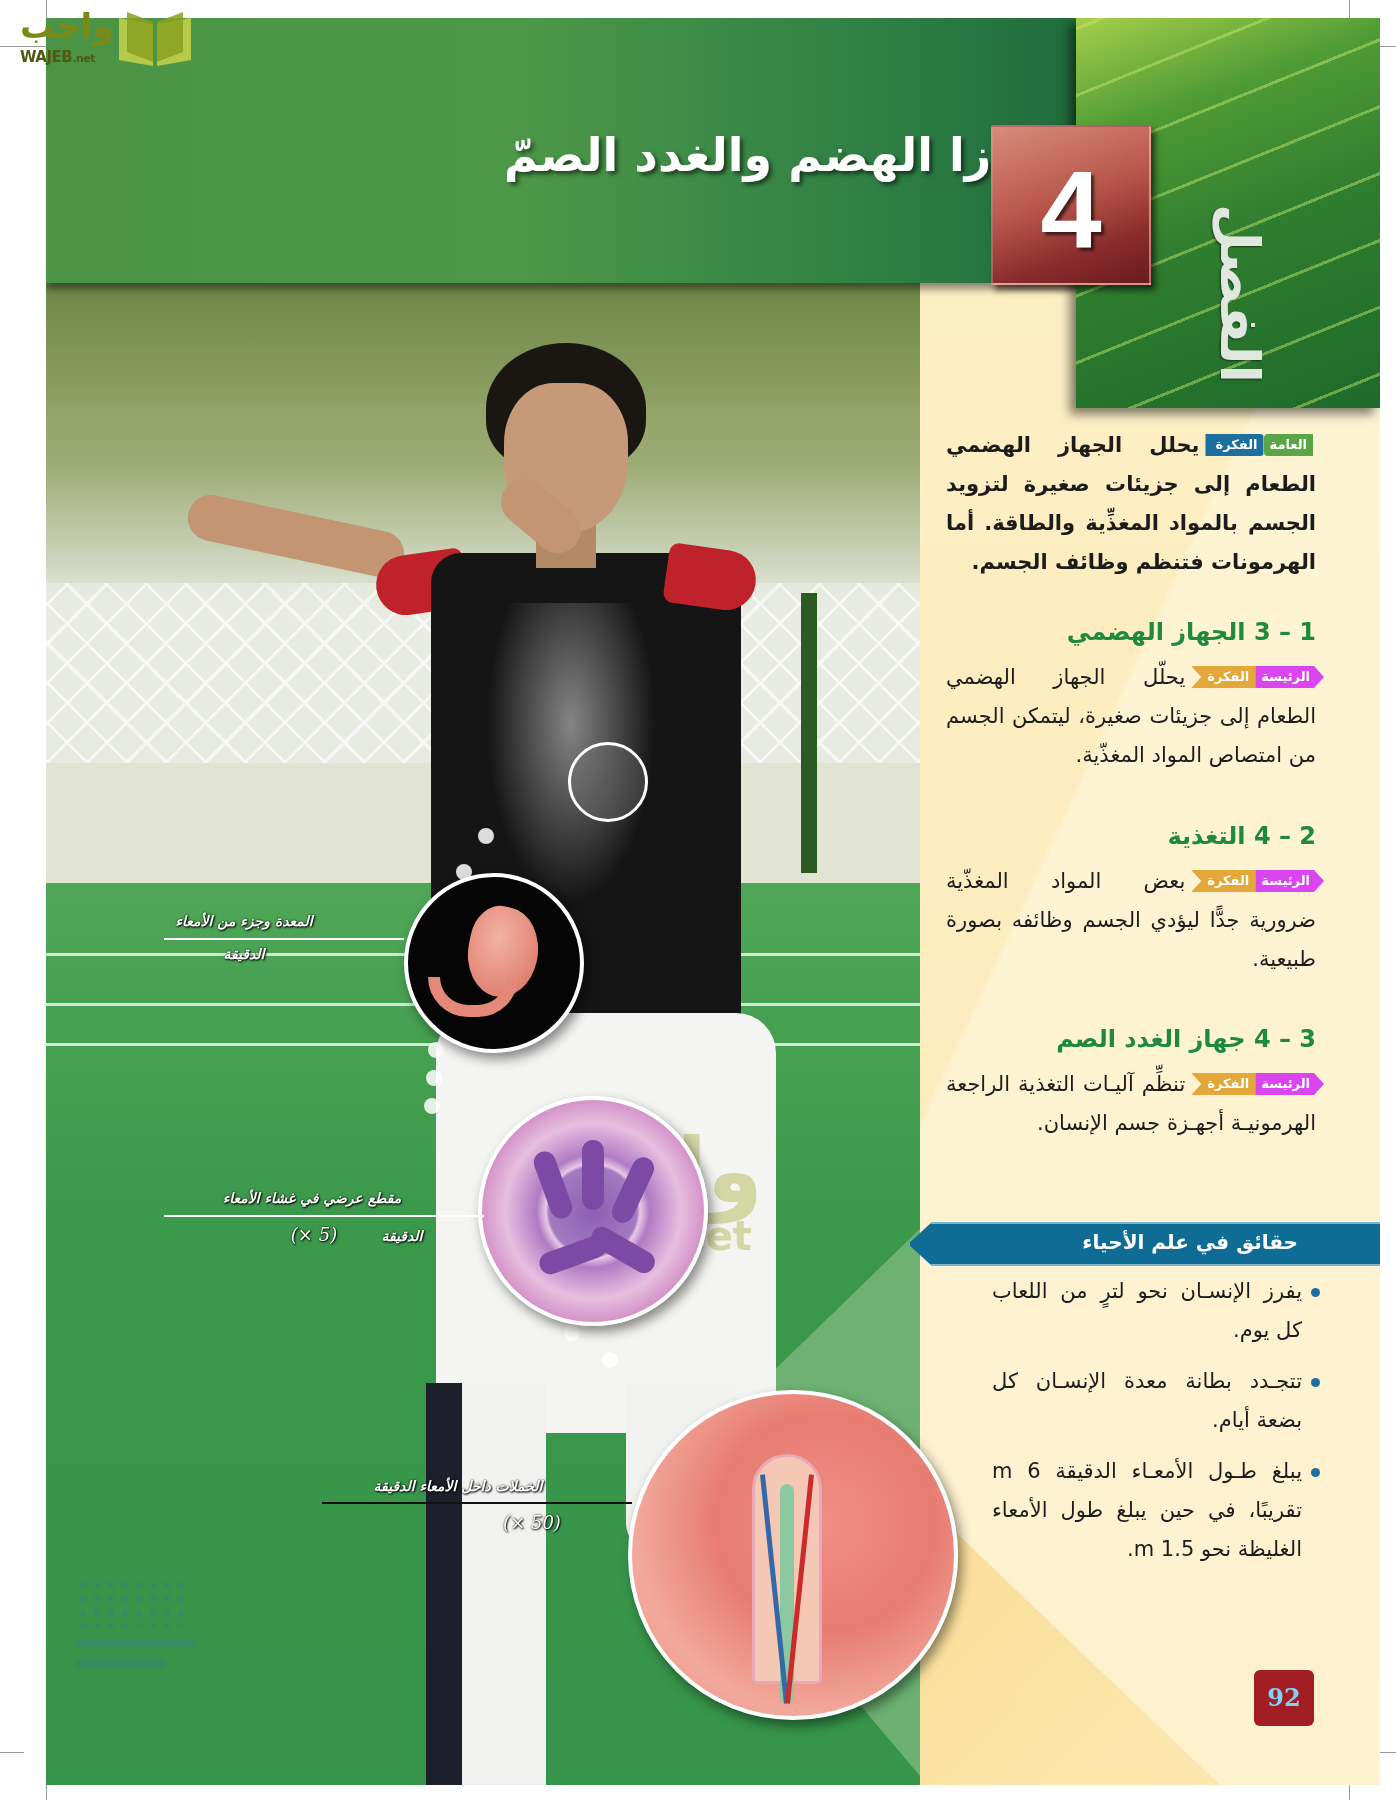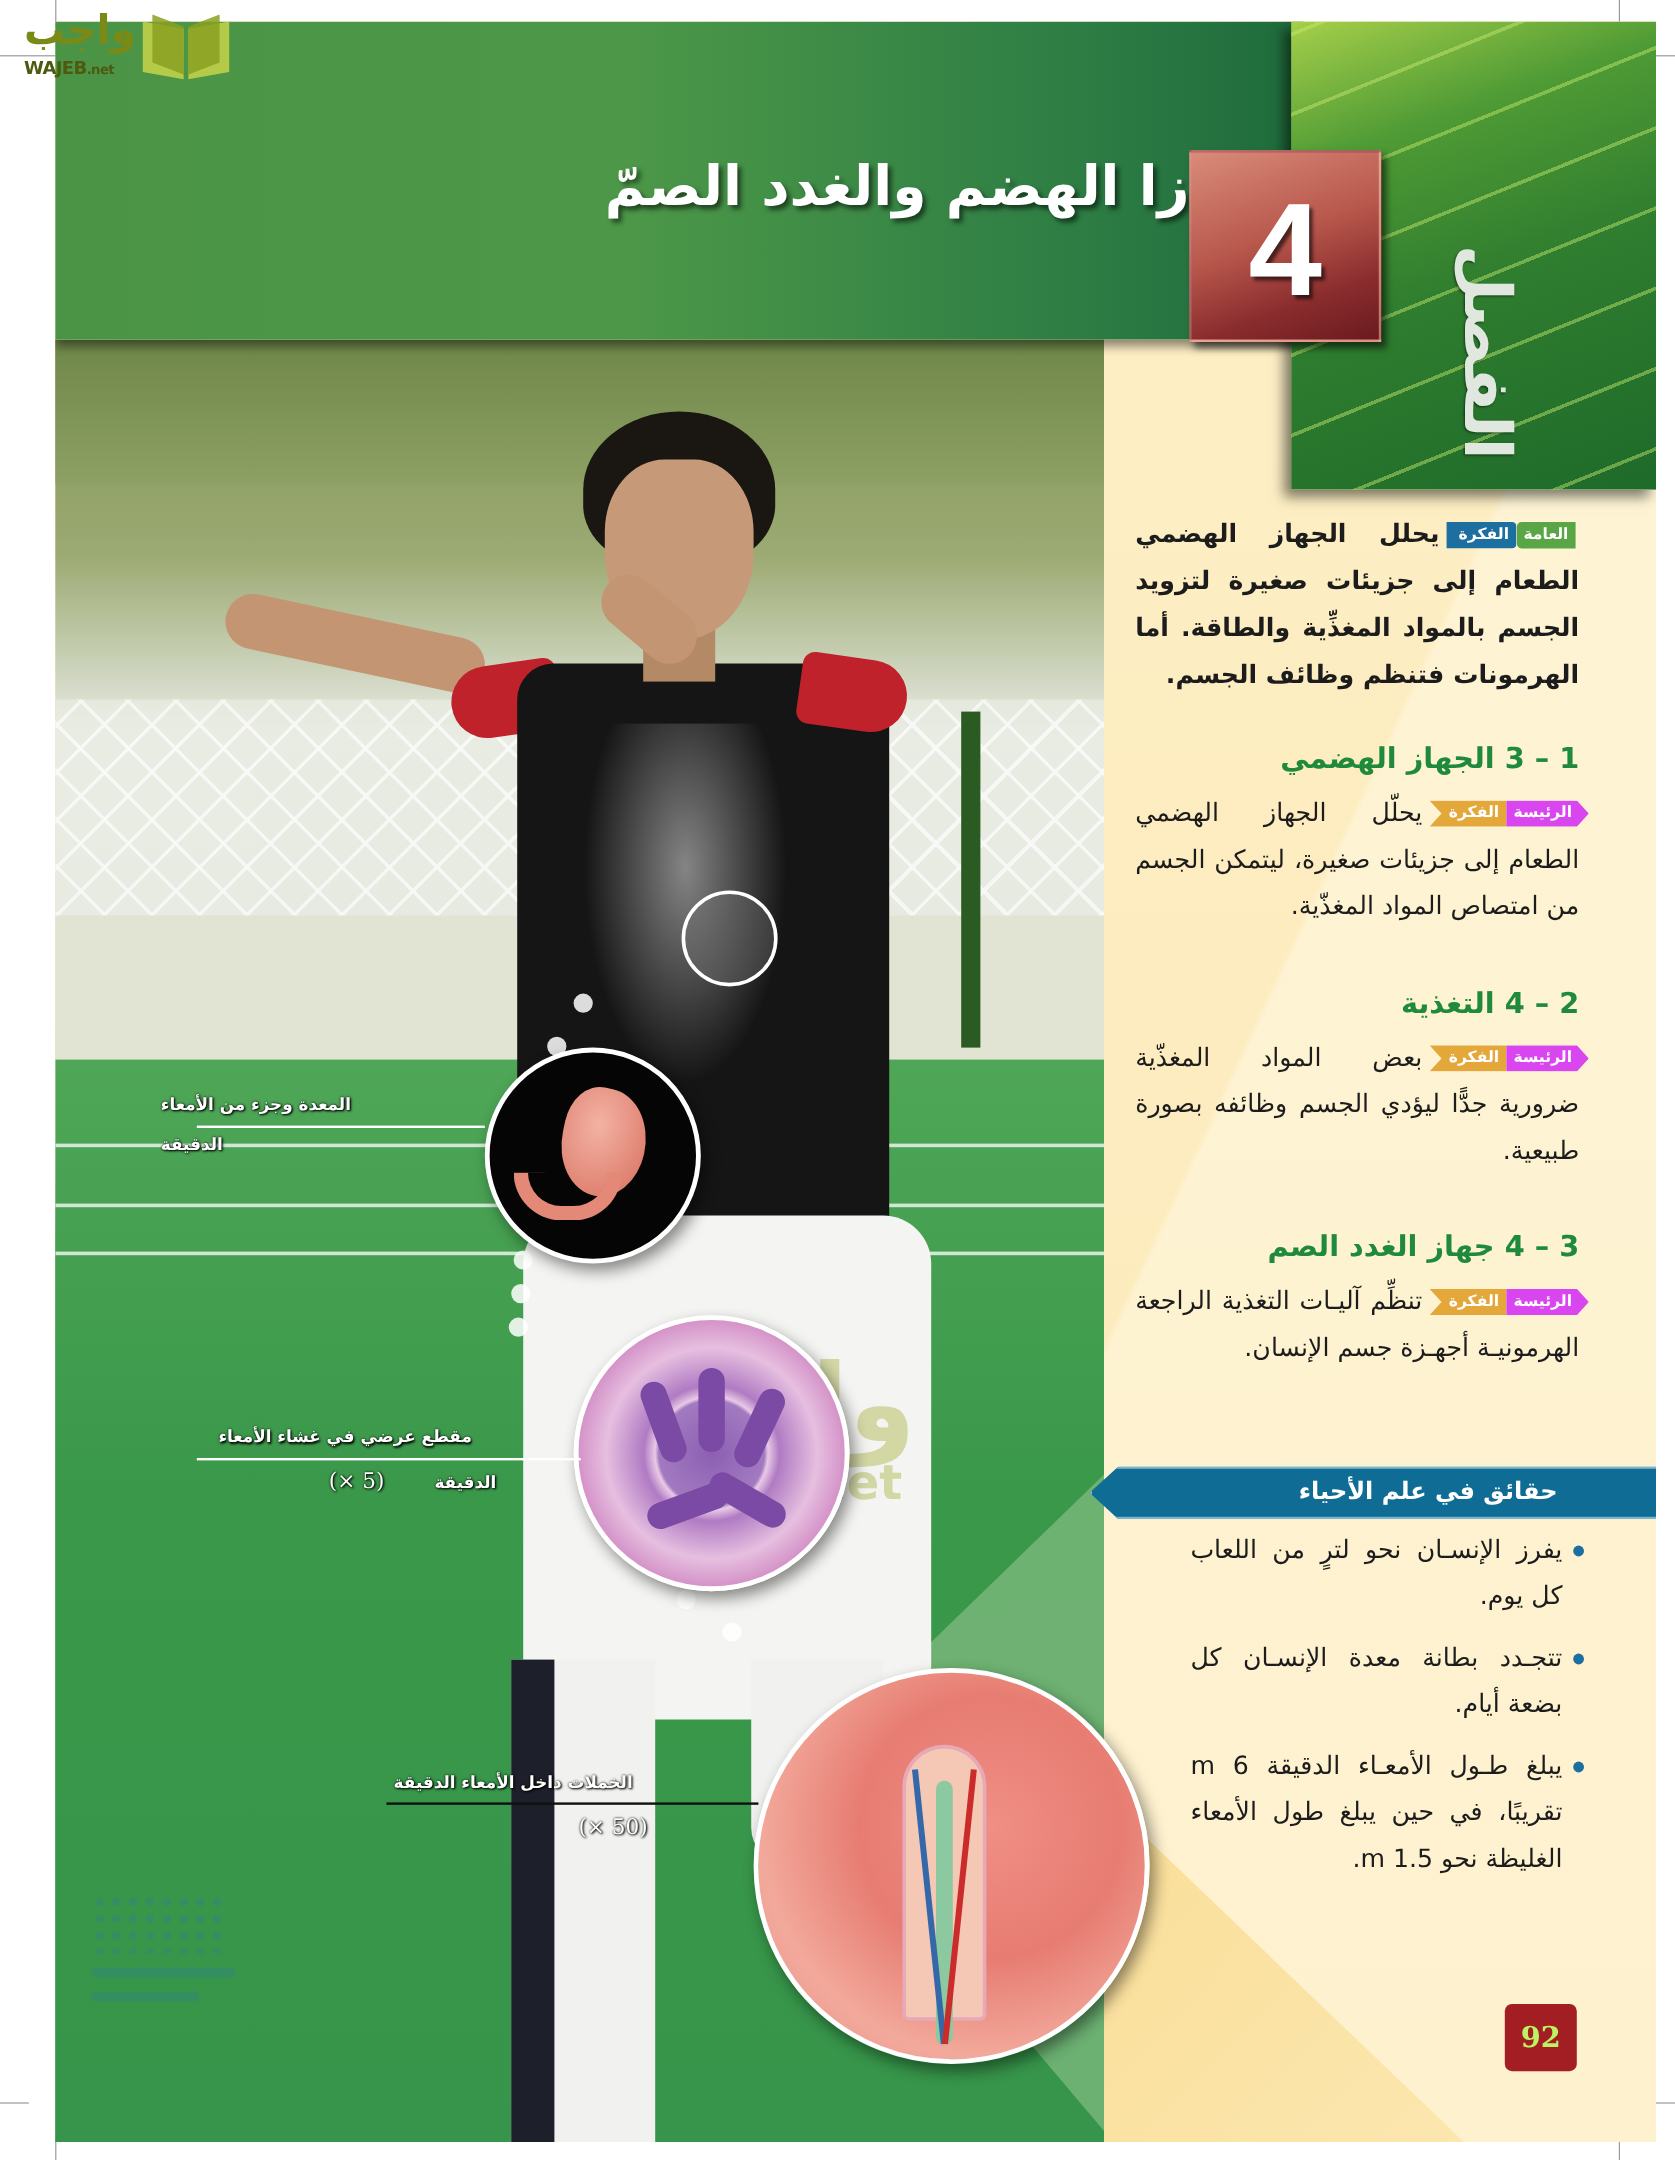--- a/index.html
+++ b/index.html
@@ -75,21 +75,21 @@
     background: radial-gradient(circle at 50% 50%, #8c5fb3 0%, #a27ac0 28%, #e9c9e6 30%, #b07bc3 36%, #e6bfe0 56%, #d595c9 70%, #dba3d2 100%); }
   .histo-fold { position: absolute; width: 22px; height: 70px; border-radius: 11px; background: #7a4aa4; }
   .inset-villi { left: 582px; top: 1372px; width: 330px; height: 330px;
     background: radial-gradient(ellipse at 60% 40%, #f08f85 0%, #e77c72 40%, #f2a99b 70%, #e58c83 100%); }
   .villus { position: absolute; left: 120px; top: 60px; width: 70px; height: 230px; border-radius: 35px 35px 5px 5px; background: #f5c7b5; border: 3px solid #e7a9b6; }
   .vessel-b { position: absolute; left: 140px; top: 80px; width: 5px; height: 230px; background: #3568a8; transform: rotate(-6deg); }
   .vessel-r { position: absolute; left: 165px; top: 80px; width: 5px; height: 230px; background: #cc2b2b; transform: rotate(6deg); }
   .lacteal { position: absolute; left: 148px; top: 90px; width: 14px; height: 220px; background: #8dc9a0; border-radius: 7px; }
 
   
-  .caption { position: absolute; color: #fff; font-weight: bold; font-size: 14px; direction: rtl; text-align: left; text-shadow: 0 0 2px #000, 1px 1px 2px #000; z-index: 7; }
+  .caption { position: absolute; color: #fff; font-weight: bold; font-size: 14px; direction: rtl; text-align: center; text-shadow: 0 0 2px #000, 1px 1px 2px #000; z-index: 7; font-style: italic; }
   .caption-line { position: absolute; height: 2px; z-index: 7; }
   .cap-mag { font-family: "DejaVu Serif", serif; font-weight: normal; font-size: 18px; }
 
   
   .header { position: absolute; left: 0; top: 0; width: 1040px; height: 265px;
     background: linear-gradient(90deg, #4b9446 0%, #4d9848 45%, #2f7f45 80%, #1f6b3c 100%);
     box-shadow: 0 6px 8px rgba(0,0,0,.45); z-index: 8; }
   .title-ar { position: absolute; right: 308px; top: 110px; font-size: 46px; font-weight: bold; color: #fff; direction: rtl; text-shadow: 3px 3px 4px rgba(0,0,0,.55); font-family: "DejaVu Sans", sans-serif; z-index: 9; white-space: nowrap; }
   .title-en { position: absolute; left: 120px; top: 196px; font-size: 44px; font-weight: bold; color: #fff; text-shadow: 3px 3px 4px rgba(0,0,0,.6); font-family: "Liberation Sans", sans-serif; z-index: 9; letter-spacing: -0.5px; white-space: nowrap; }
 
@@ -125,21 +125,21 @@
   
   .facts-banner { position: absolute; left: 862px; top: 1204px; width: 512px; height: 44px;
     background: #0f6c94; border: 2px solid #7ab6cf; clip-path: polygon(24px 0, 100% 0, 100% 100%, 24px 100%, 0 50%); z-index: 10; }
   .facts-banner span { position: absolute; right: 120px; top: 6px; font-size: 20px; font-weight: bold; color: #fff; direction: rtl; }
   .facts-list { position: absolute; left: 946px; top: 1254px; width: 330px; direction: rtl; z-index: 10; }
   .fact { position: relative; font-size: 21px; line-height: 39px; padding-right: 20px; margin-bottom: 12px; color: #1c1c1c; text-align: justify; text-align-last: right; }
   .fact::before { content: ""; position: absolute; right: 2px; top: 16px; width: 9px; height: 9px; border-radius: 50%; background: #1d6fa0; }
 
   
   .pagenum { position: absolute; left: 1208px; top: 1652px; width: 60px; height: 56px; background: #a21e22; border-radius: 6px; z-index: 10;
-    color: #bef264; font-family: "DejaVu Serif", serif; font-weight: bold; font-size: 24px; text-align: center; line-height: 56px; }
+    color: #7dd3fc; font-family: "DejaVu Serif", serif; font-weight: bold; font-size: 24px; text-align: center; line-height: 56px; }
 
   
   .faint-wm { position: absolute; left: 30px; top: 1560px; width: 160px; height: 130px; opacity: .25; z-index: 5; }
   .faint-wm .dots { width: 110px; height: 50px; background: radial-gradient(circle, #2a79a8 3px, rgba(0,0,0,0) 4px) 0 0/14px 14px; }
   .faint-wm .line { height: 8px; margin-top: 12px; background: #2a79a8; width: 120px; border-radius: 4px; }
 </style>
 </head>
 <body>
 
 <div class="crop" style="left:46px;top:0;width:1px;height:46px;"></div>

